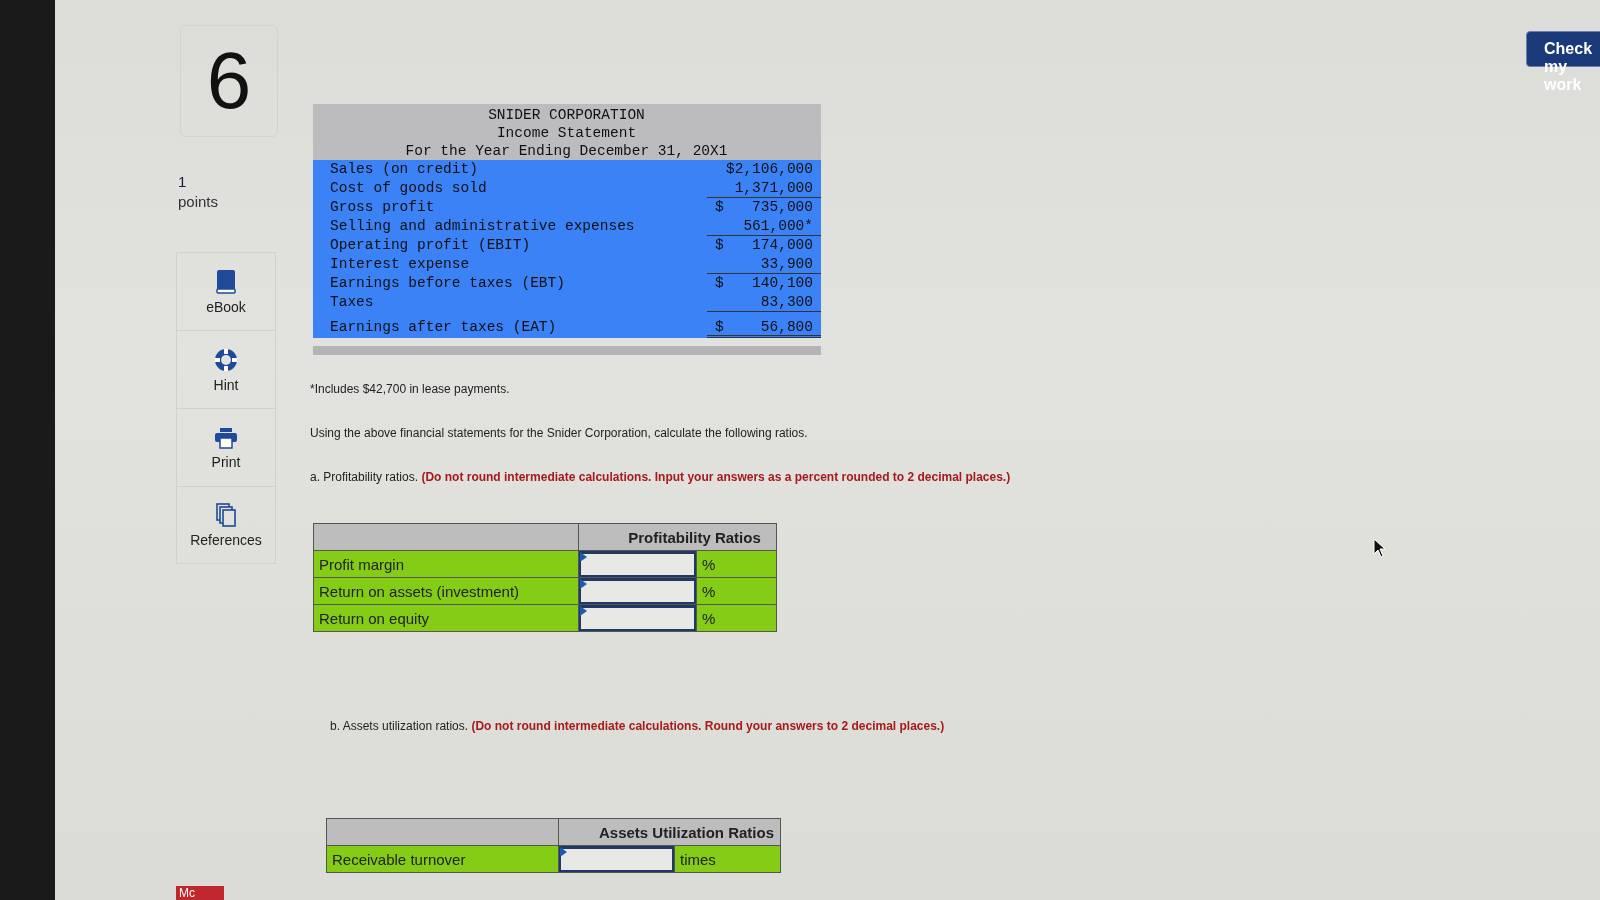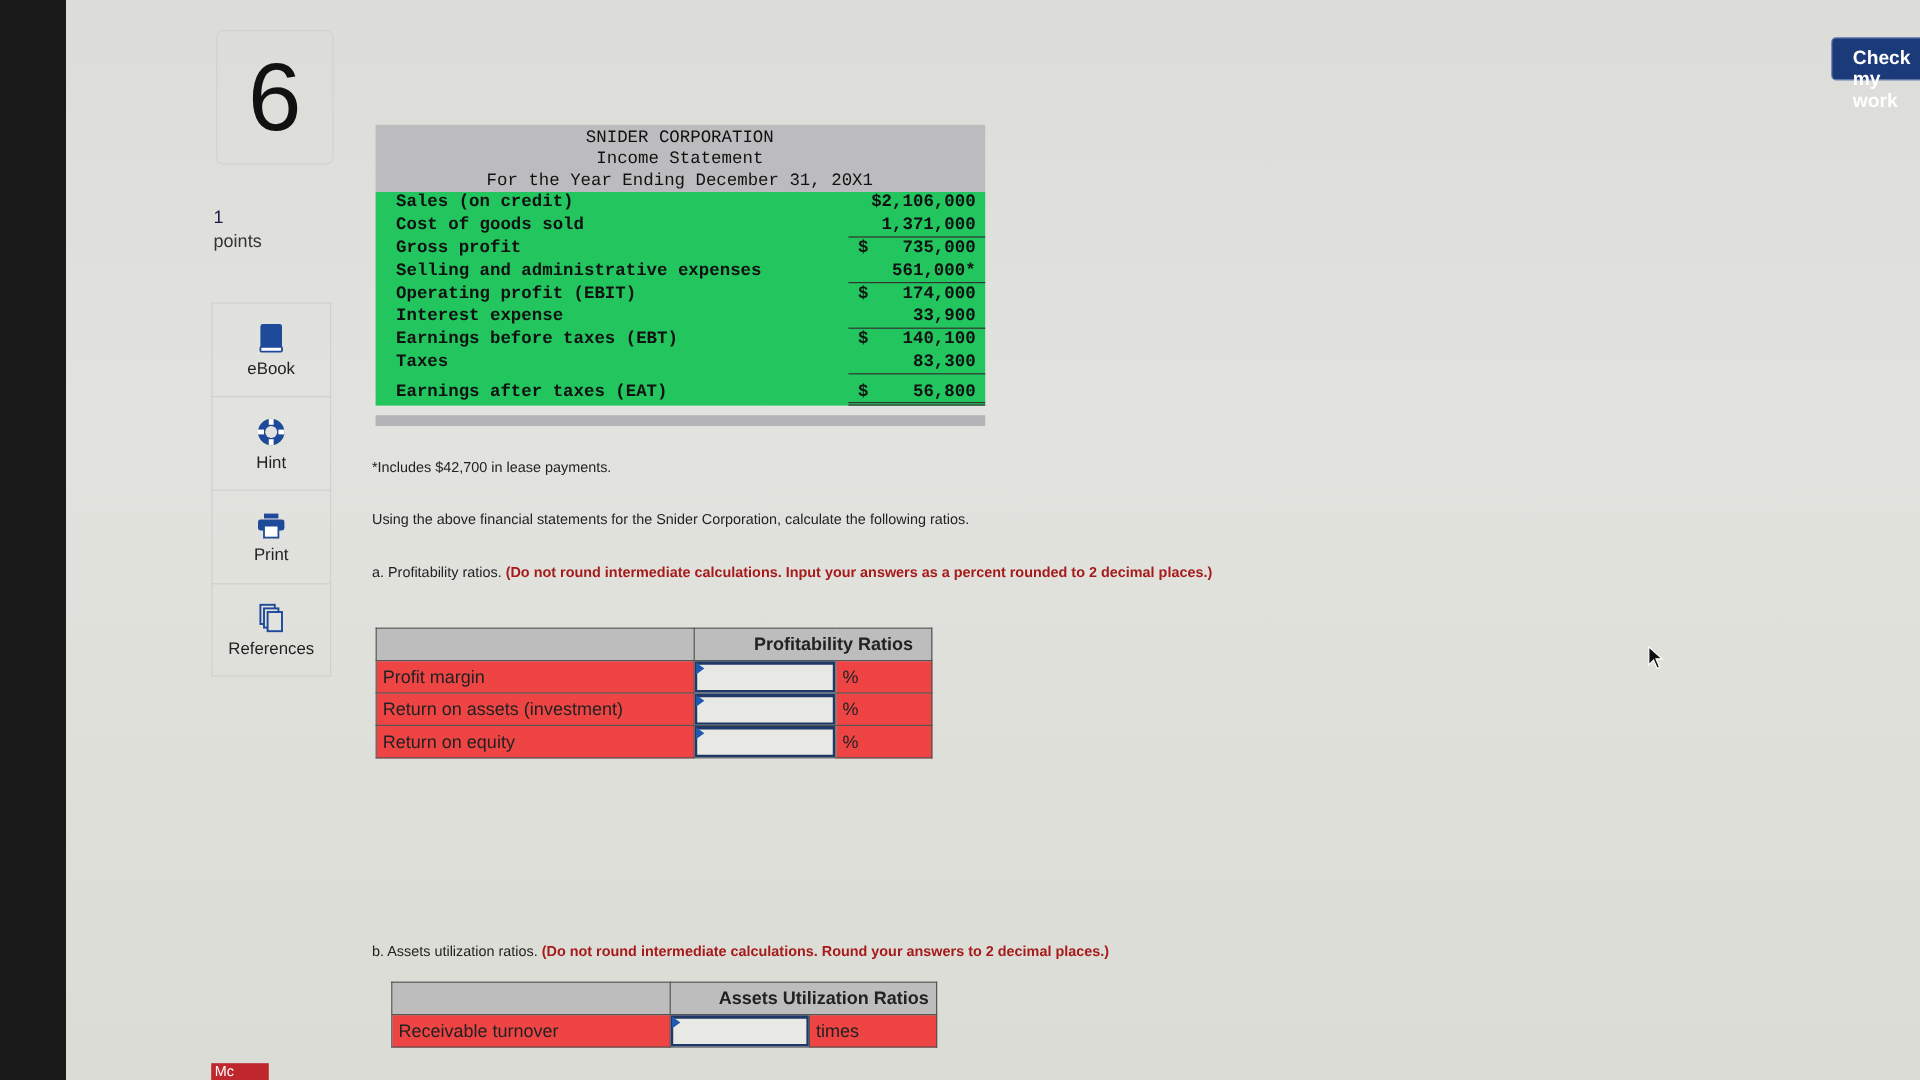--- a/index.html
+++ b/index.html
@@ -28,36 +28,36 @@
     font-size: 14px; color: #222; cursor: pointer;
   }
   .tool:last-child { border-bottom: 1px solid #d0d0cc; }
   .tool svg { margin-bottom: 4px; }
 
   .stmt {
     position: absolute; left: 313px; top: 104px; width: 508px;
     font-family: "Liberation Mono", monospace; font-size: 14.5px; color: #111;
   }
   .stmt-head { background: #bcbcbe; text-align: center; padding: 2px 1px 0 0; line-height: 18px; }
-  .stmt-body { background: #22c55e; font-weight: bold; }
+  .stmt-body { background: #3b82f6; }
   .srow { display: flex; height: 19px; line-height: 19px; padding-left: 17px; }
   .srow .lbl { flex: 1; }
   .srow .val { width: 114px; text-align: right; padding-right: 8px; position: relative; }
   .srow .val .dollar { position: absolute; left: 8px; }
   .ul { border-bottom: 1.5px solid #333; }
   .dbl { border-bottom: 3px double #333; }
   .srow.last { height: 26px; line-height: 30px; }
   .stmt-foot { height: 9px; background: #b4b4b6; margin-top: 8px; }
 
   .body-text { position: absolute; left: 310px; font-size: 12px; color: #222; }
   .red { color: #a61a1a; font-weight: bold; }
 
   table.ratio { position: absolute; border-collapse: collapse; font-size: 15px; color: #222; }
   table.ratio th { background: #bdbdbd; border: 1px solid #555; font-weight: bold; height: 27px; padding-left: 34px; }
-  table.ratio td { border: 1px solid #555; height: 27px; padding: 0 5px; background: #ef4444; }
+  table.ratio td { border: 1px solid #555; height: 27px; padding: 0 5px; background: #84cc16; }
   table.ratio td.inp { padding: 0; position: relative; }
   table.ratio td.inp input {
     width: 100%; height: 100%; border: 2px solid #1f3866; border-top: 3px solid #1f3866;
     background: #e8e8e4; outline: none; font-size: 15px;
   }
   table.ratio td.inp .flag {
     position: absolute; left: 1px; top: 1px; width: 0; height: 0;
     border-top: 5px solid transparent; border-bottom: 5px solid transparent; border-left: 7px solid #1f5ab0;
   }
   .check-btn {
@@ -192,21 +192,21 @@
     <td>%</td>
   </tr>
   <tr>
     <td>Return on equity</td>
     <td class="inp"><span class="flag"></span><input value="" style=""></td>
     <td>%</td>
   </tr>
 </tbody>
   </table>
 
-<div class="body-text" style="top:786px;">
+<div class="body-text" style="top:719px;margin-left:20px;">
   <span>b. Assets utilization ratios.</span>
   <span class="red">(Do not round intermediate calculations. Round your answers to 2 decimal places.)</span>
 </div>
 
 <table class="ratio" style="left:326px; top:818px;">
   <tbody>
       <tr>
     <th style="width:232px;"></th>
     <th colspan="2" style="width:222px;">Assets Utilization Ratios</th>
   </tr>

